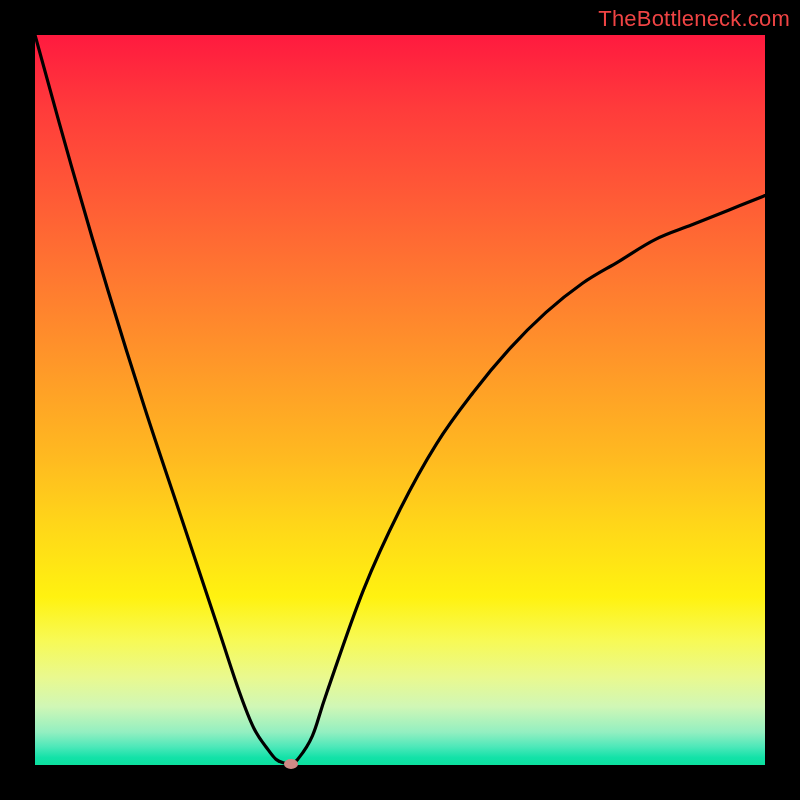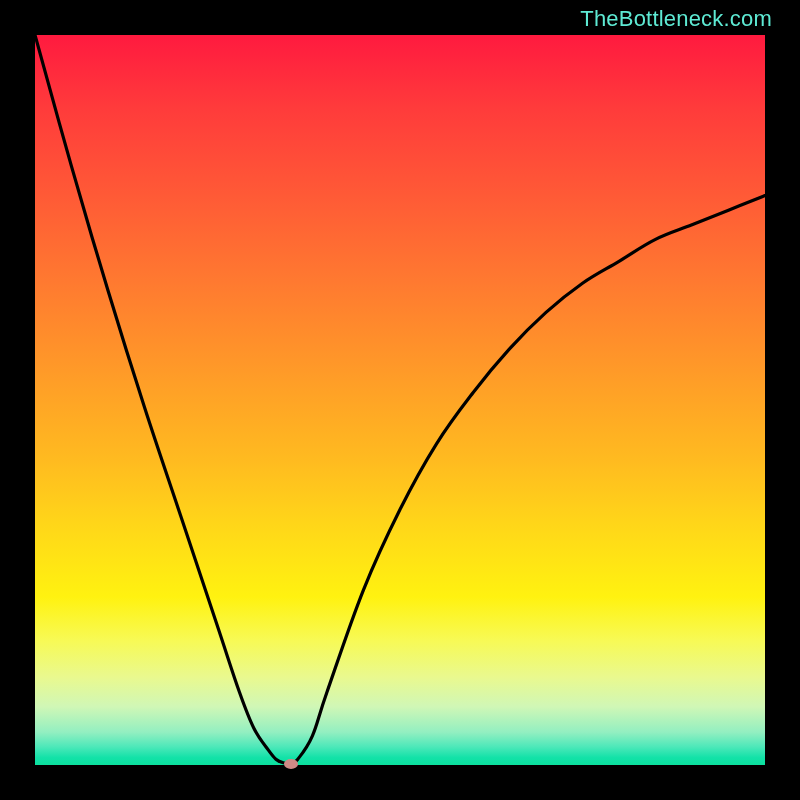--- a/index.html
+++ b/index.html
@@ -37,22 +37,22 @@
       #d0f7b6 92%,
       #93efc1 95.5%,
       #4de8b9 97.5%,
       #12e2a8 99%,
       #0ce09e 100%
     );
   }
   .watermark {
     position: absolute;
     top: 6px;
-    right: 28px;
-    color: #5eead4;
+    right: 10px;
+    color: #ef4444;
     font-size: 22px;
     letter-spacing: 0.2px;
     font-weight: 500;
     user-select: none;
   }
   svg.curve {
     position: absolute;
     left: 0;
     top: 0;
     width: 730px;

